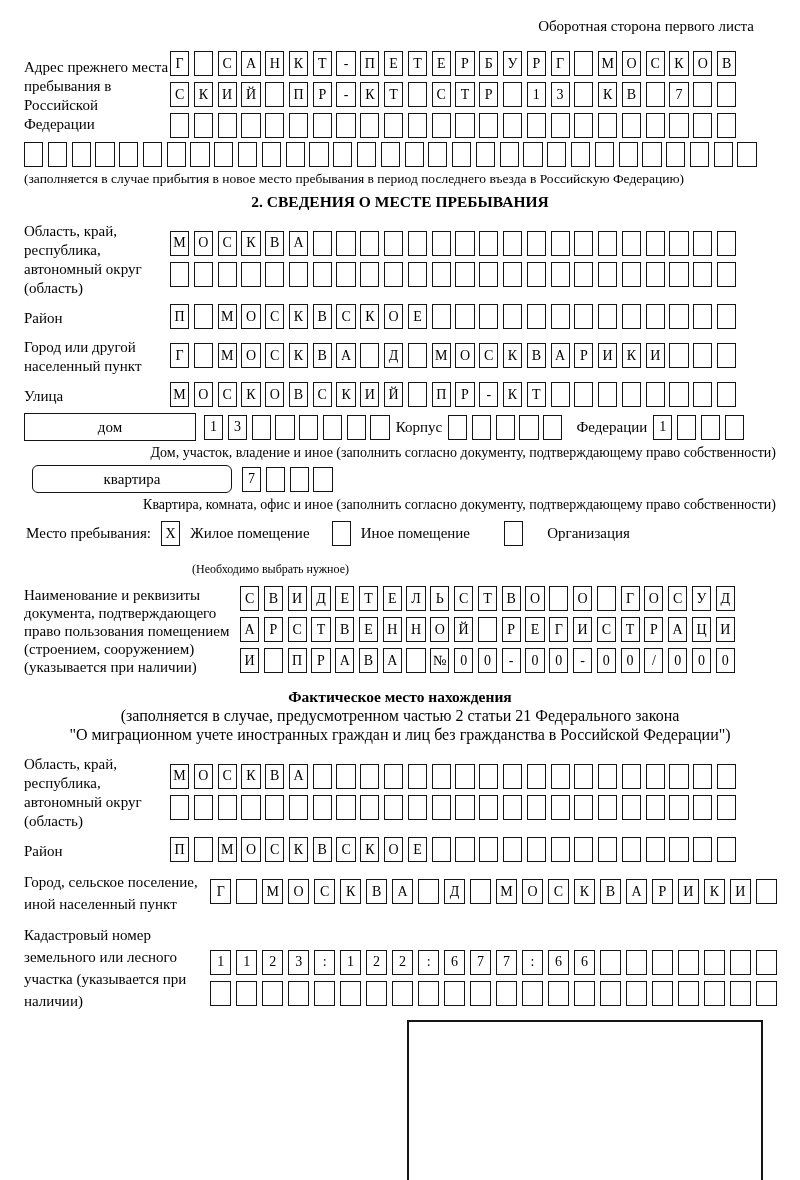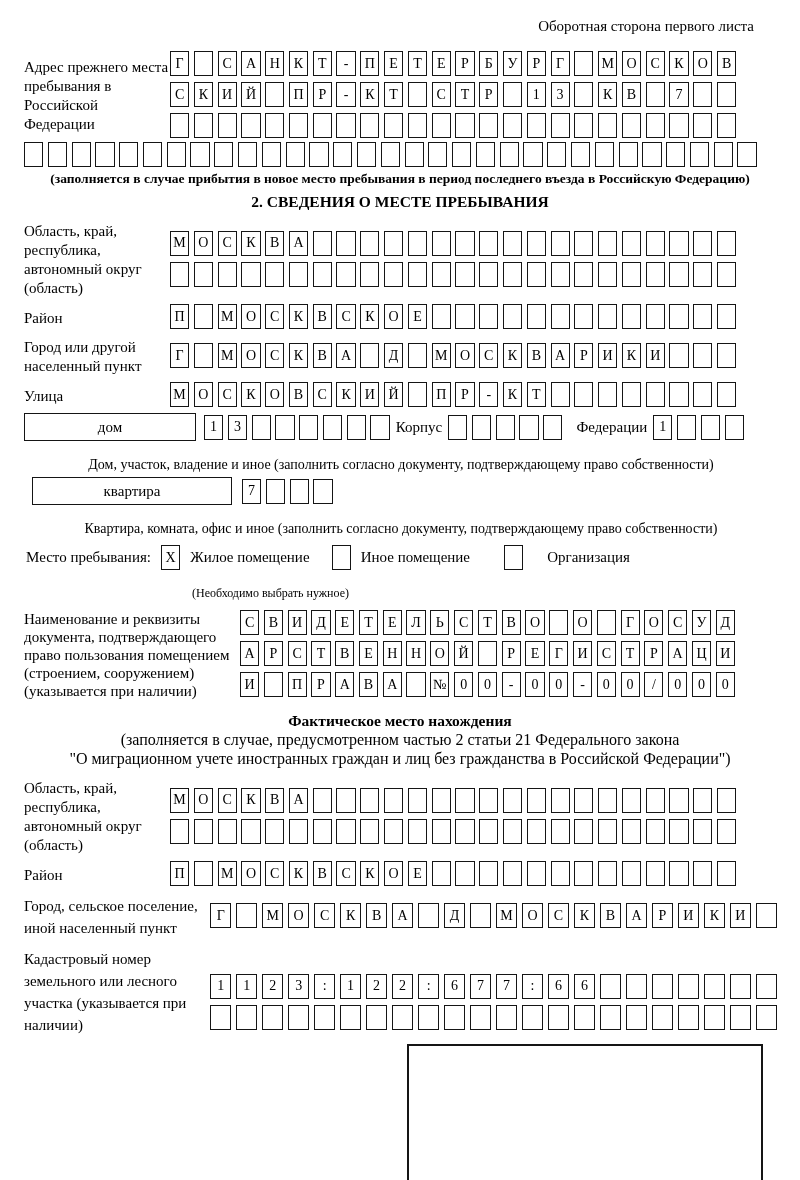--- a/index.html
+++ b/index.html
@@ -20,22 +20,22 @@
 
   .cells { display:flex; gap:4.6px; }
   .cell {
     width:19.2px; height:25px; flex:none;
     border:1.6px solid #151515;
     display:flex; align-items:center; justify-content:center;
     font-size:14px; line-height:1;
   }
   .wide .cell { width:21.4px; }
 
-  .note-center { text-align:center; font-size:13.5px; margin:4px 0 2px 0;font-weight:bold; }
-  .note-left { text-align:center; font-size:14px; margin:16px 0 4px 2px; }
+  .note-center { font-size:13.5px; margin:4px 0 2px 0; }
+  .note-left { text-align:right; font-size:14px; margin:4px 0 4px 2px; }
   .sec-title { text-align:center; font-weight:bold; font-size:15.5px; margin:6px 0 8px 0; }
 
   .mb6 { margin-bottom:6px; }
   .mb4 { margin-bottom:4px; }
 
   .inline-row { display:flex; align-items:center; }
   .field-box {
     border:1.6px solid #151515; height:28px;
     display:flex; align-items:center; justify-content:center;
     font-size:15px; flex:none;
@@ -349,21 +349,21 @@
   <div class="cells">
       <div class="cell">1</div>
       <div class="cell"></div>
       <div class="cell"></div>
       <div class="cell"></div>
     </div>
 </div>
 <div class="note-left">Дом, участок, владение и иное (заполнить согласно документу, подтверждающему право собственности)</div>
 
 <div class="inline-row mb4">
-  <div class="field-box" style="width:200px; margin-left:8px;">квартира</div>
+  <div class="field-box" style="width:200px; margin-left:8px;border-radius:6px;">квартира</div>
   <div class="cells" style="margin-left:10px;">
       <div class="cell">7</div>
       <div class="cell"></div>
       <div class="cell"></div>
       <div class="cell"></div>
     </div>
 </div>
 <div class="note-left">Квартира, комната, офис и иное (заполнить согласно документу, подтверждающему право собственности)</div>
 
 <div class="stay-row">

